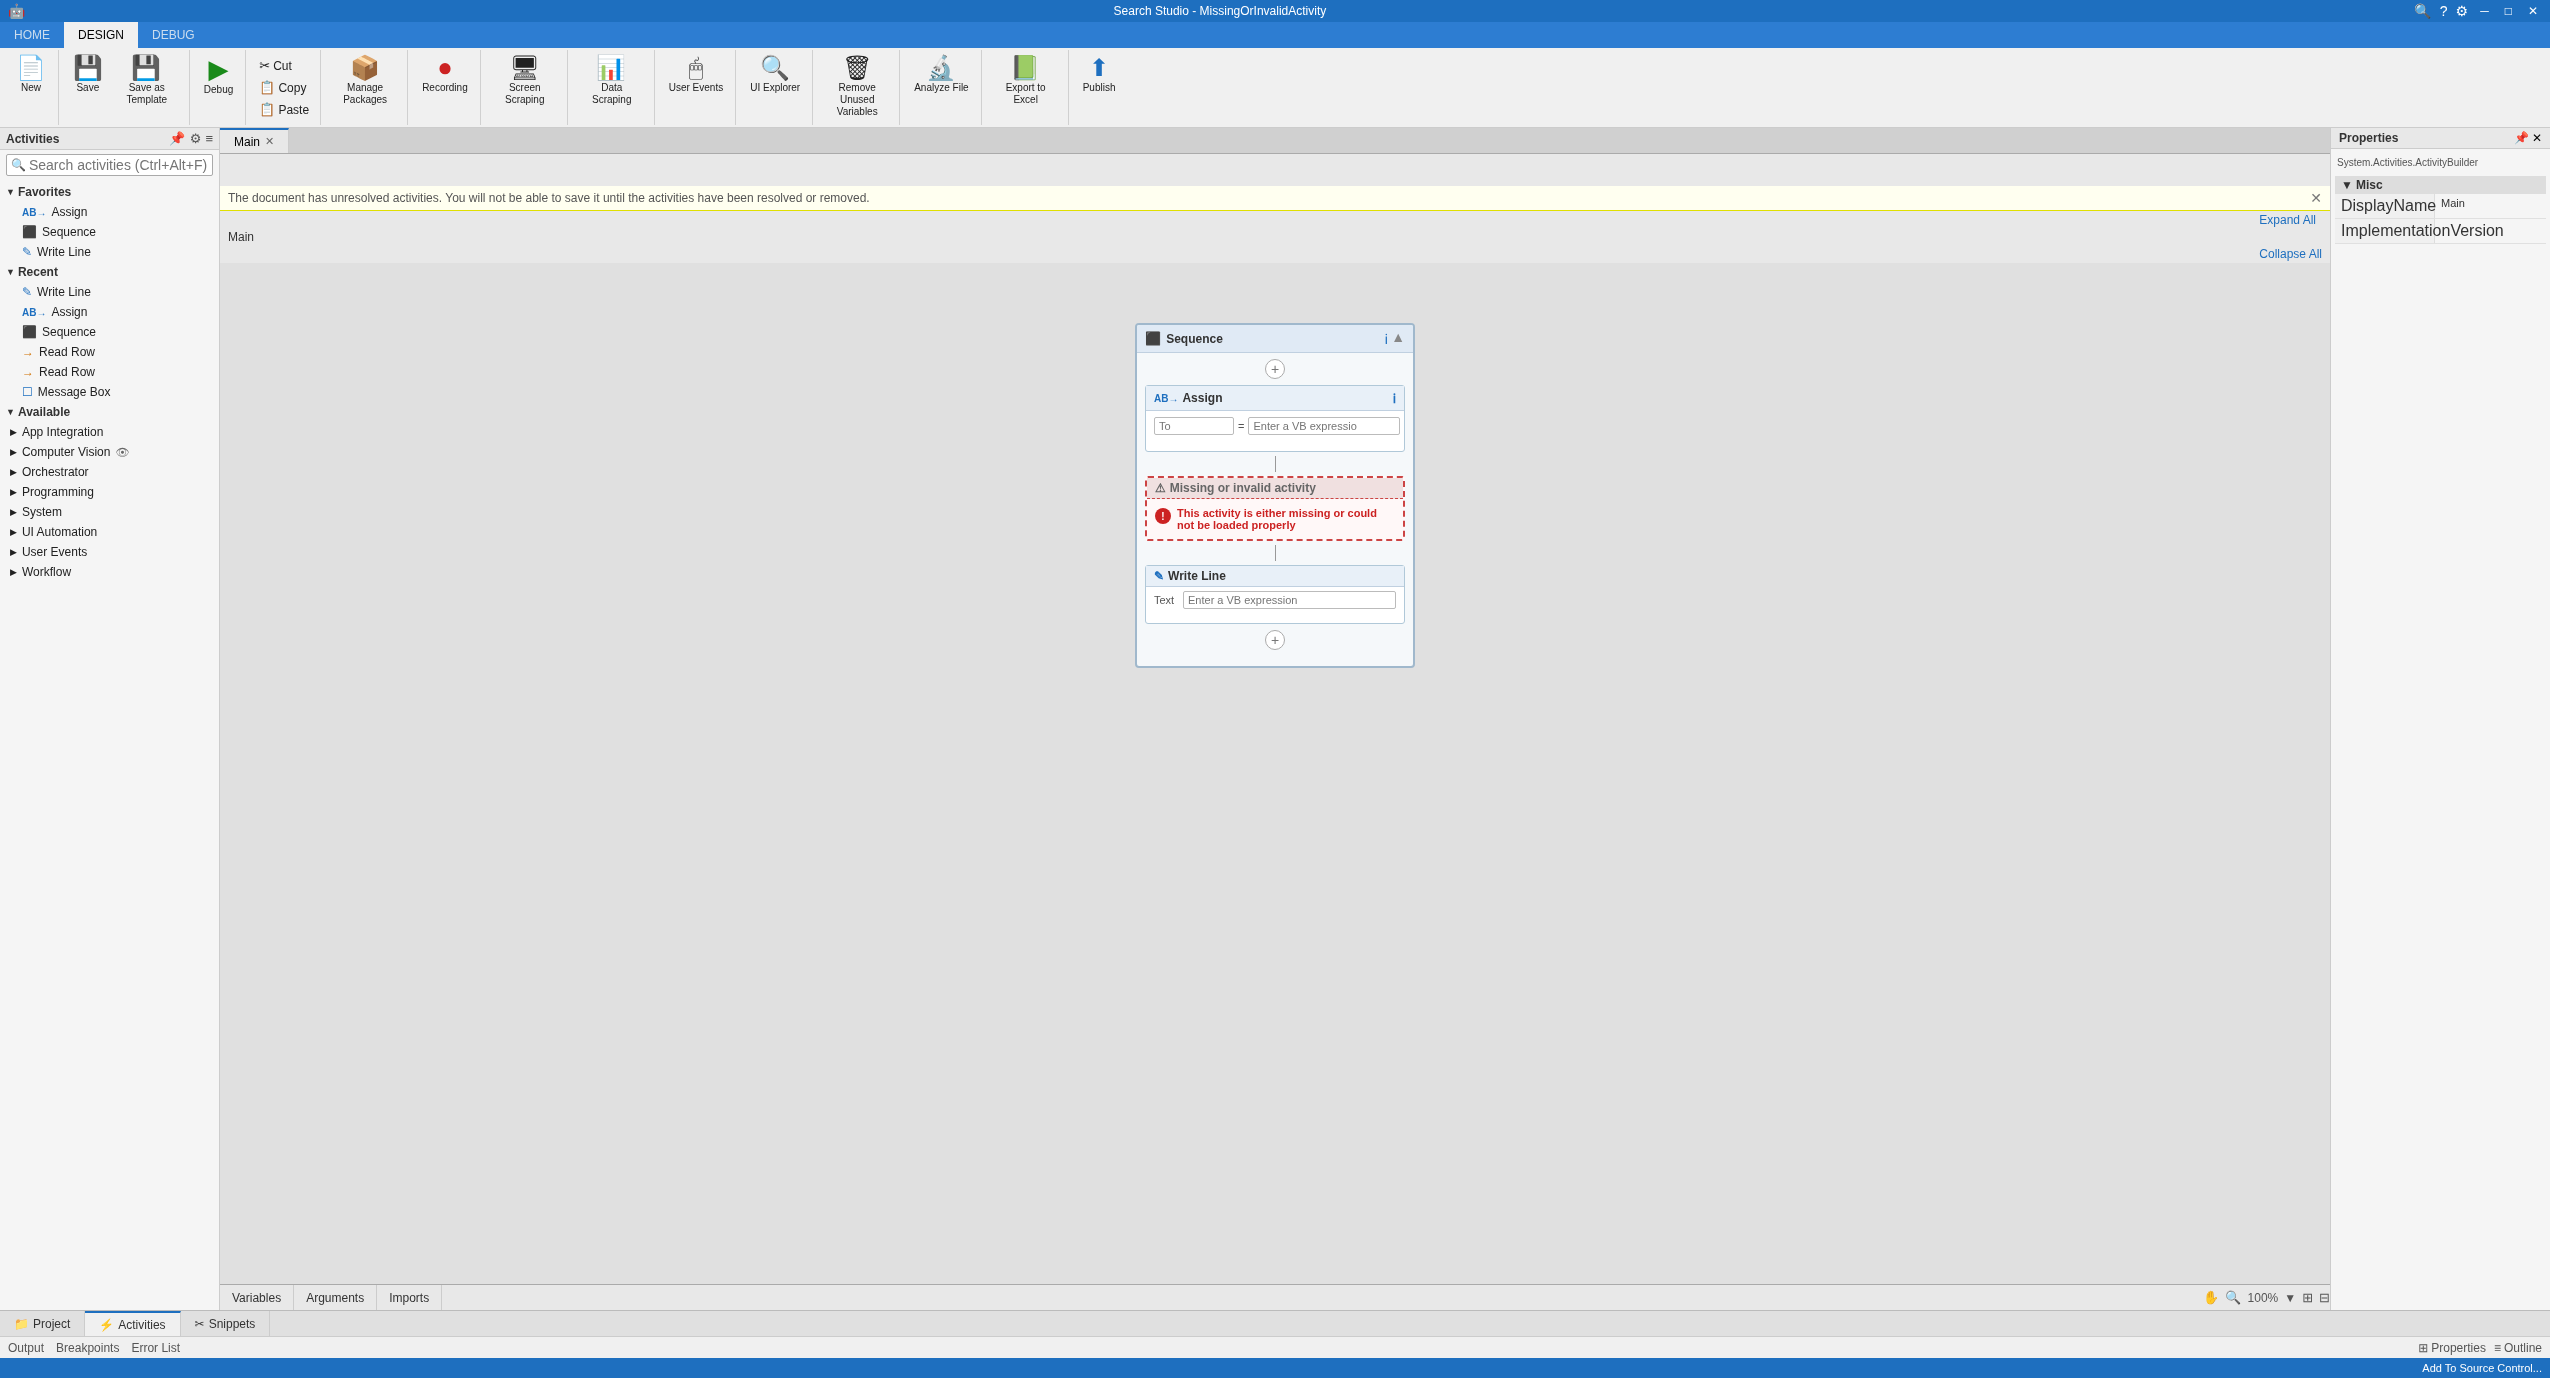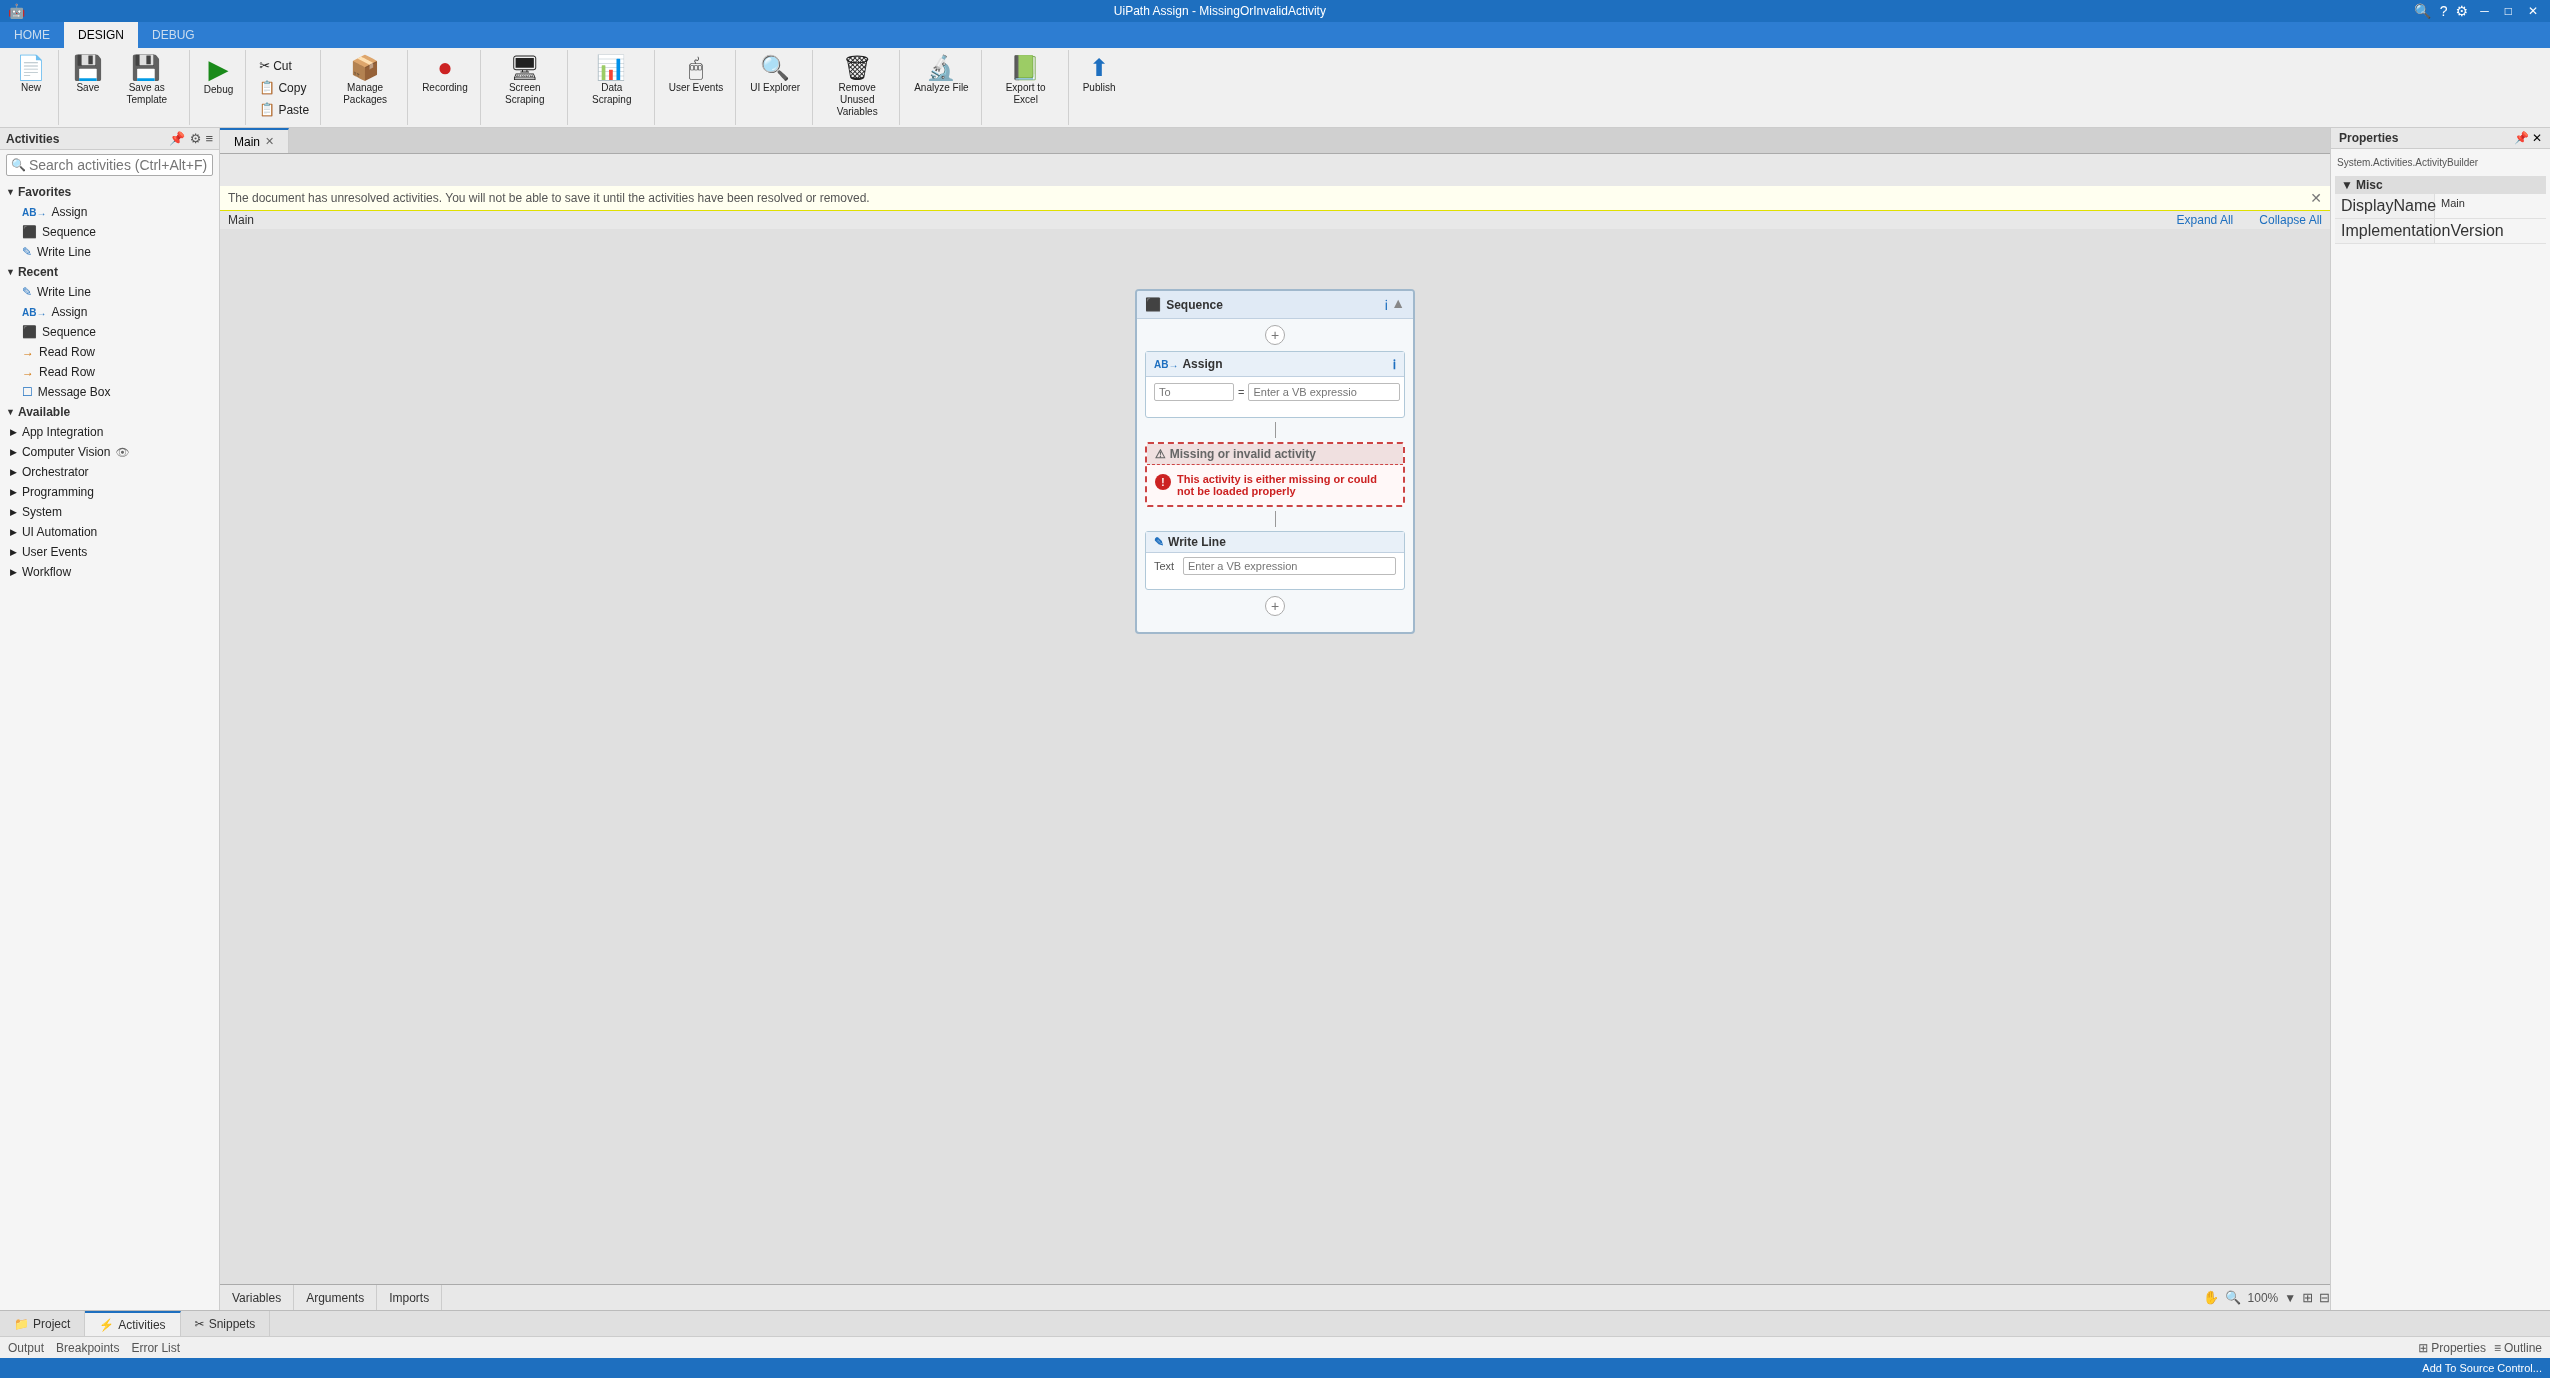--- a/index.html
+++ b/index.html
@@ -229,21 +229,21 @@
 
     .canvas-breadcrumb {
       padding: 2px 8px;
       font-size: 11px;
       color: #333;
       background: #e8e8e8;
       display: flex;
       align-items: center;
       justify-content: space-between;
     }
-    .breadcrumb-actions { display: flex; gap: 26px; font-size: 11px; color: #1e6fbf; cursor: pointer; }
+    .breadcrumb-actions { display: flex; gap: 20px; font-size: 11px; color: #1e6fbf; cursor: pointer; flex-direction: column; }
 
     .canvas-scroll {
       flex: 1;
       overflow: auto;
       display: flex;
       align-items: flex-start;
       justify-content: center;
       padding: 20px;
       background: #e0e0e0;
     }
@@ -527,21 +527,21 @@
     }
     .add-to-source { cursor: pointer; color: white; font-size: 11px; }
   </style>
 </head>
 <body>
 
 <div class="title-bar">
   <div class="title-bar-left">
     <span style="font-size:14px;">🤖</span>
   </div>
-  <span>UiPath Assign - MissingOrInvalidActivity</span>
+  <span>Search Studio - MissingOrInvalidActivity</span>
   <div class="title-bar-right">
     <span class="title-bar-icon">🔍</span>
     <span class="title-bar-icon">?</span>
     <span class="title-bar-icon">⚙</span>
     <span class="title-bar-btn">─</span>
     <span class="title-bar-btn">□</span>
     <span class="title-bar-btn">✕</span>
   </div>
 </div>
 

